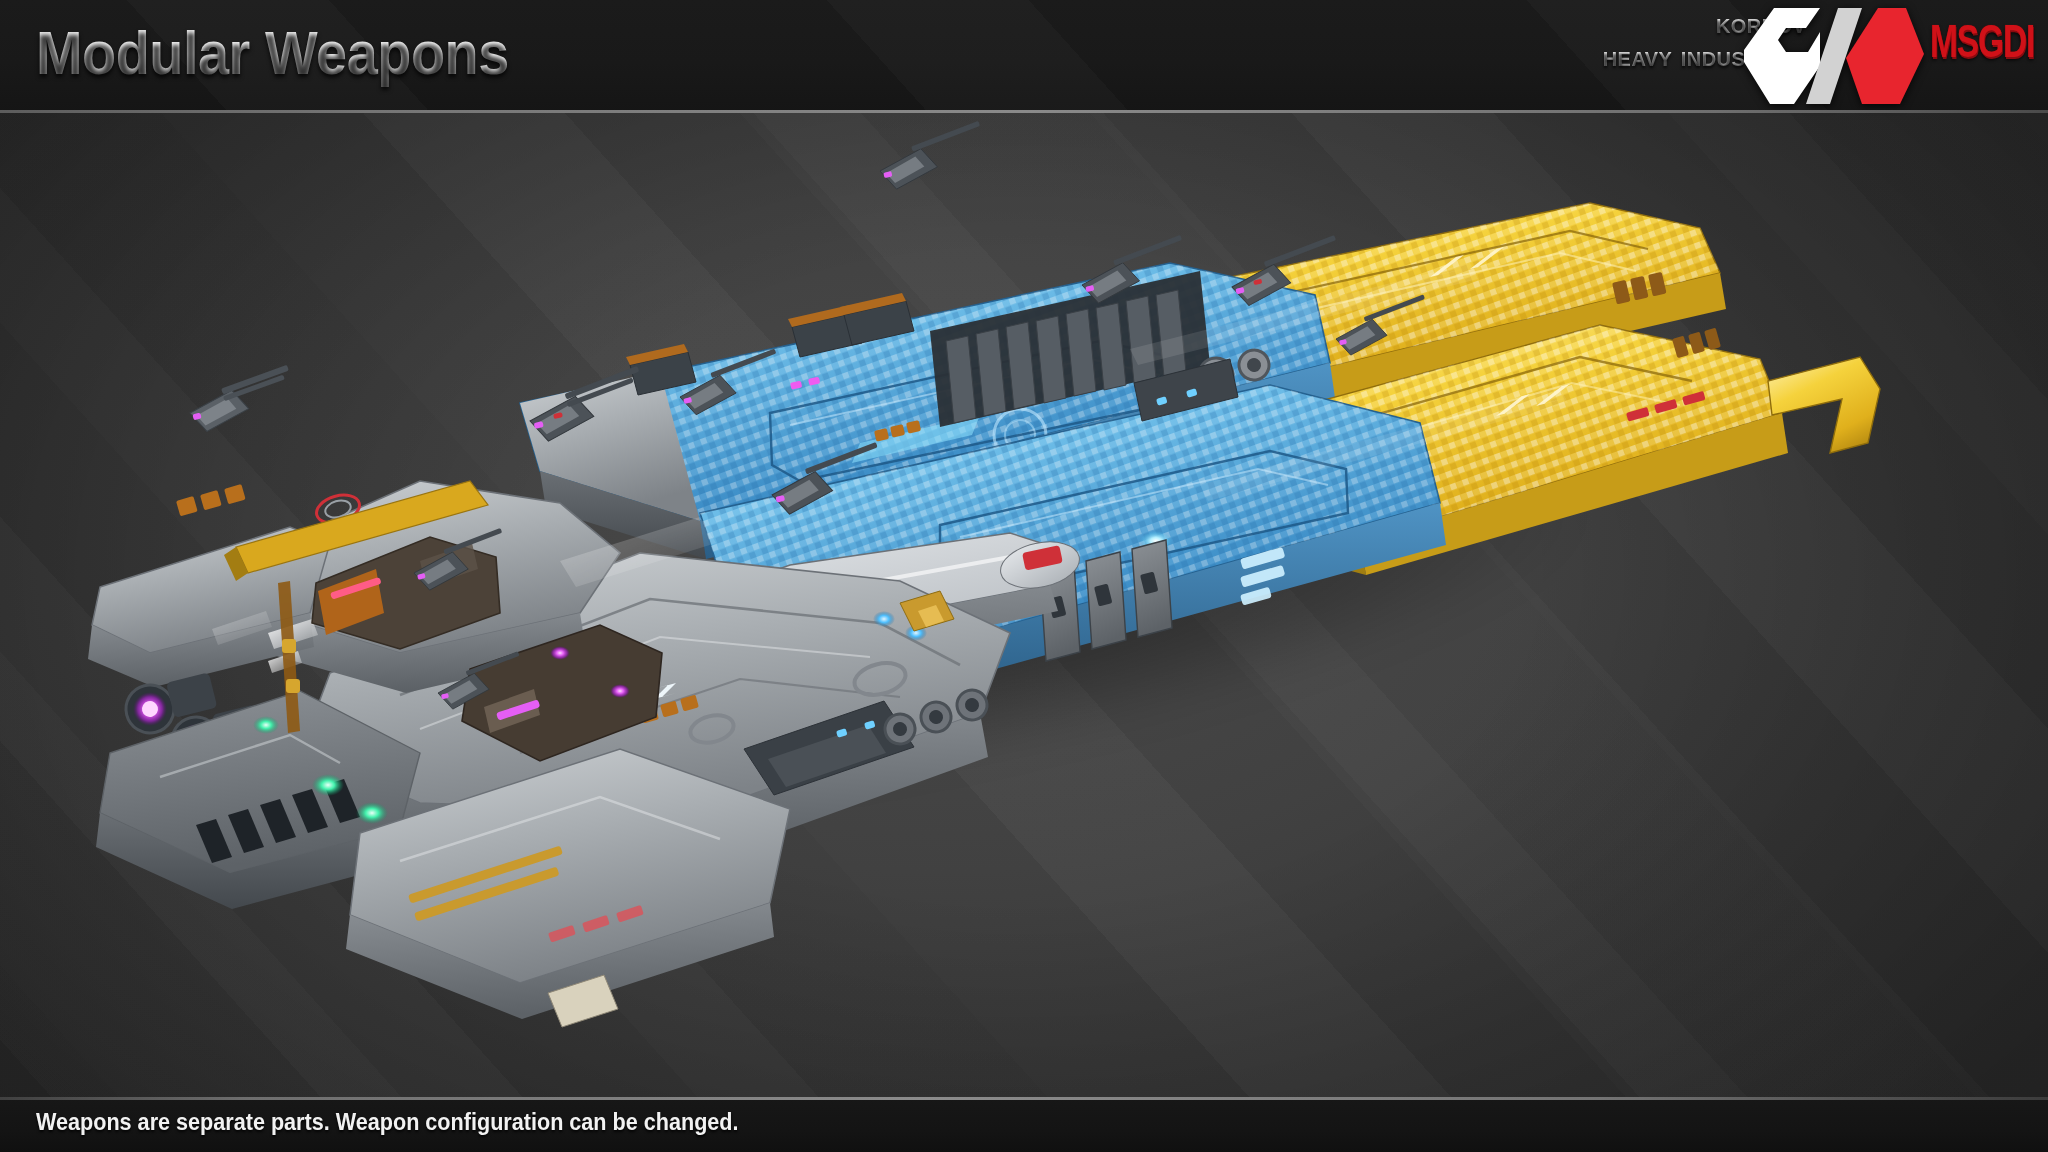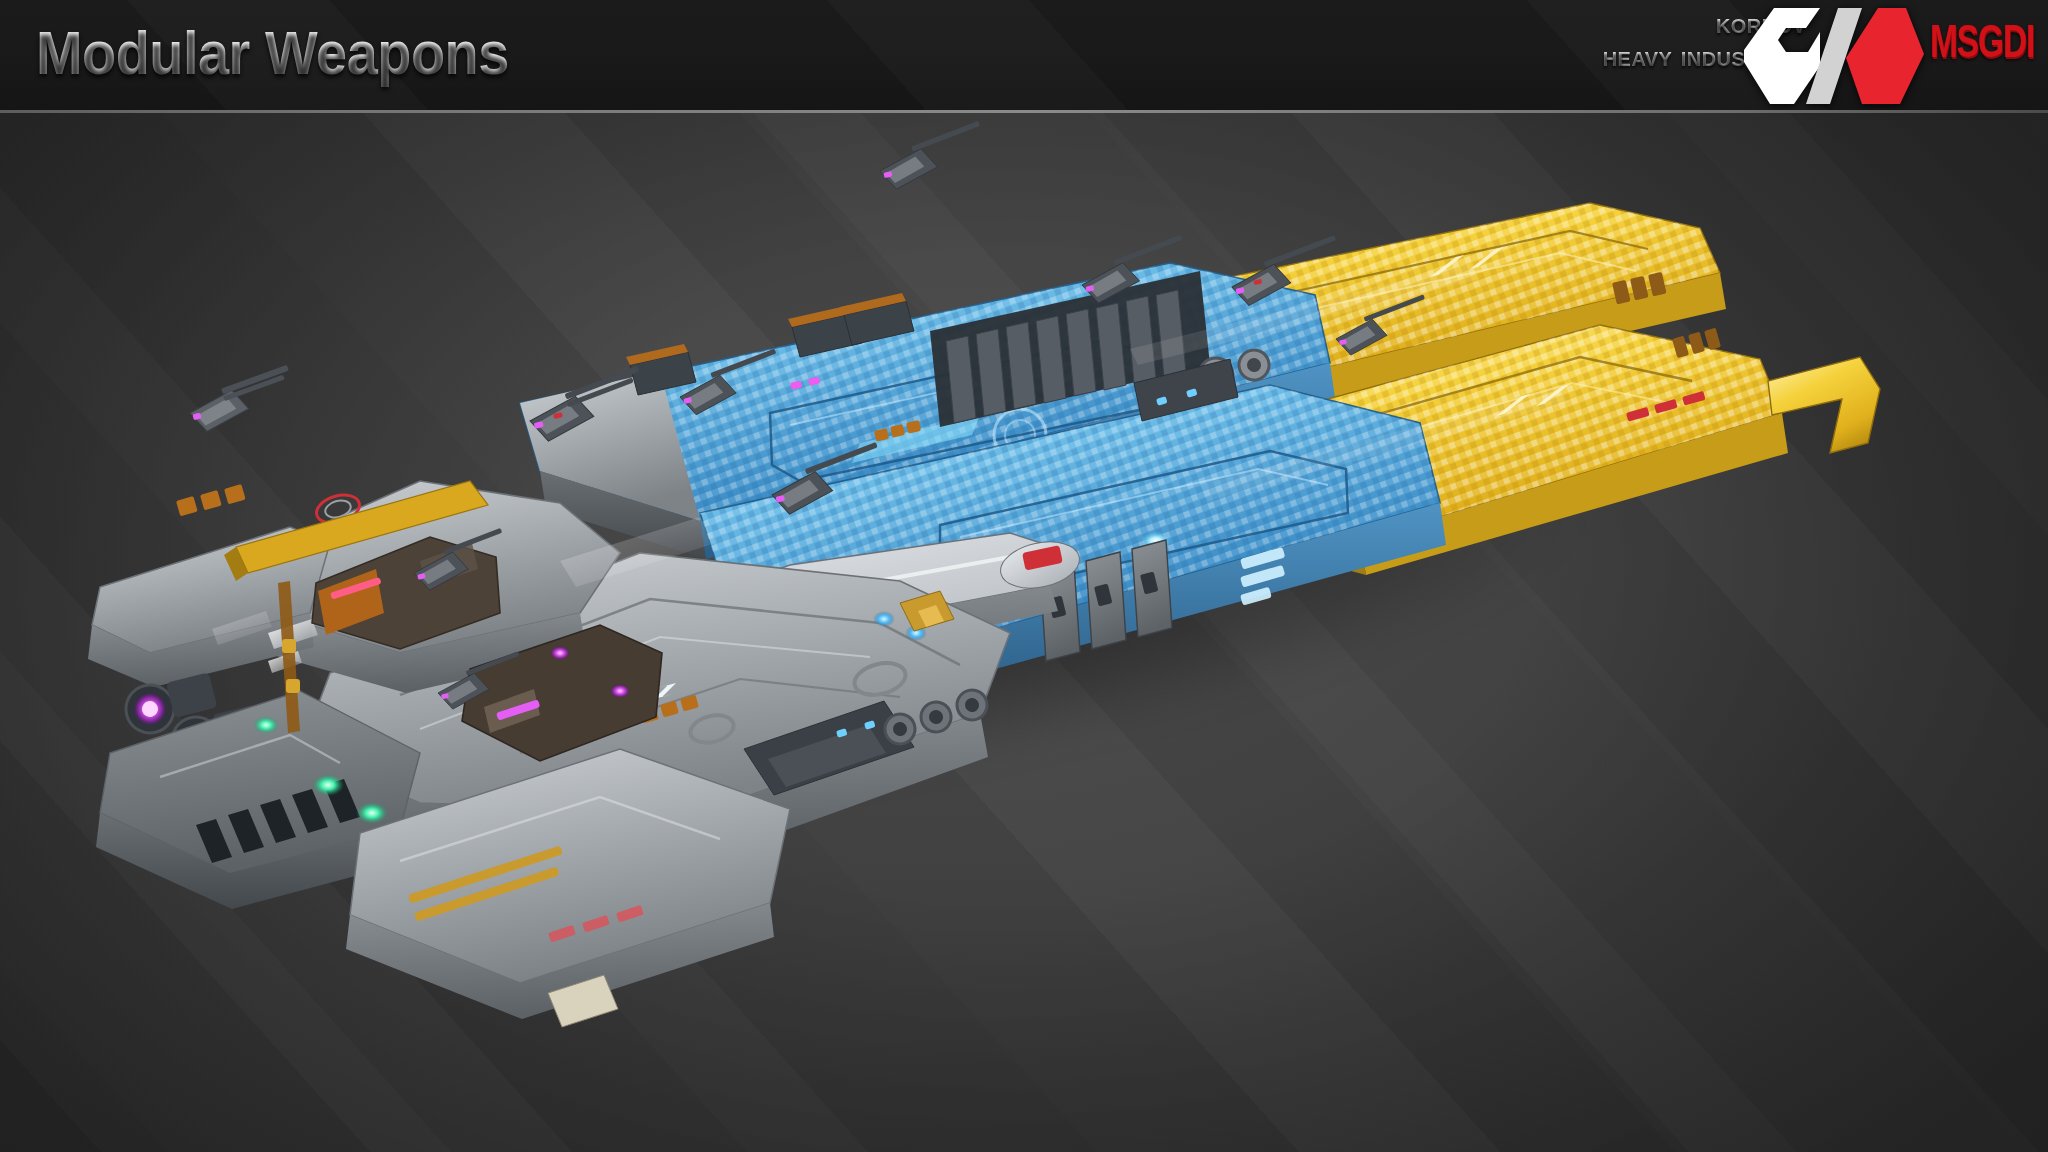--- a/index.html
+++ b/index.html
@@ -702,14 +702,18 @@
 
         <path d="M144 2 L172 2 L190 48 L166 98 L128 98 L112 52 Z" fill="#e8252e"></path>
       </svg>
     </div>
 
     <div class="msgdi">MSGDI</div>
 
     <div class="header-rule"></div>
   </div>
 
+  <div class="footer">
+    <div class="footer-rule"></div>
+    <div class="caption">Weapons are separate parts. Weapon configuration can be changed.</div>
+  </div>
 
 </div>
 
 </body></html>

